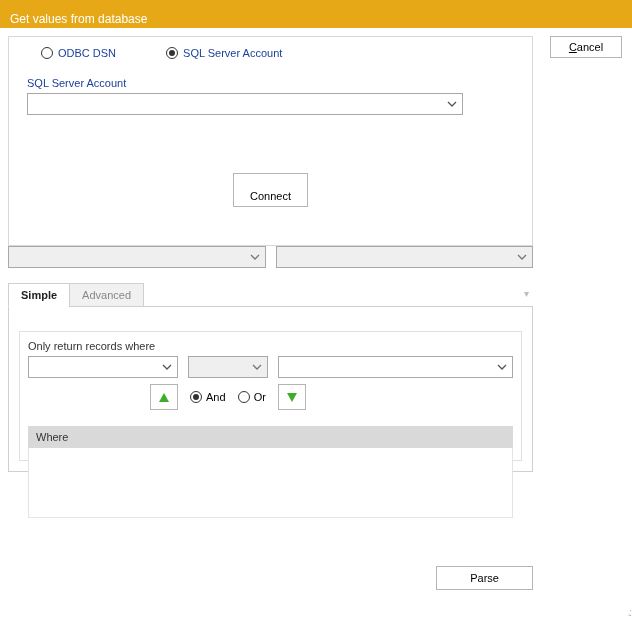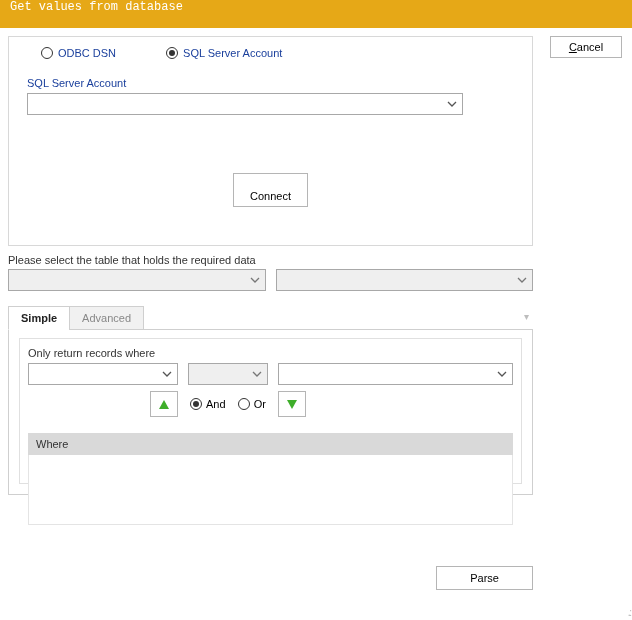--- a/index.html
+++ b/index.html
@@ -1,18 +1,18 @@
 <!DOCTYPE html>
 <html><head>
 <meta charset="utf-8">
 <style>
 * { box-sizing: border-box; margin: 0; padding: 0; }
 body { font-family: "Segoe UI", Tahoma, sans-serif; font-size: 11px; background: #fff; }
 .window { width: 632px; height: 620px; background: #fff; position: relative; box-shadow: 4px 4px 8px rgba(0,0,0,0.35); }
-.titlebar { height: 28px; background: #e6a817; color: #fff; padding: 0 10px; font-size: 12px; font-family: Liberation Mono, monospace; }
+.titlebar { height: 28px; background: #e6a817; color: #fff; padding: 12px 10px; font-size: 12px; }
 .content { position: absolute; top: 28px; left: 0; right: 0; bottom: 0; padding: 8px 8px 0 8px; }
 .main-col { position: absolute; left: 8px; top: 8px; width: 525px; bottom: 10px; }
 .right-col { position: absolute; right: 10px; top: 8px; width: 72px; }
 .btn { display: block; width: 72px; height: 22px; border: 1px solid #b5b5b5; background: #fff; font-size: 11px; margin-bottom: 6px; cursor: pointer; }
 .btn:disabled { color: #9a9a9a; cursor: default; }
 .btn u { text-decoration: underline; }
 .panel { border: 1px solid #d8d8d8; background: #fff; }
 .conn-panel { padding: 10px 12px 14px 12px; height: 210px; position: relative; }
 .radio-row { display: flex; gap: 30px; align-items: center; margin-bottom: 18px; }
 .radio-item { display: flex; align-items: center; gap: 5px; color: #1a3f9c; font-size: 11px; cursor: pointer; padding-left: 20px; }
@@ -26,21 +26,21 @@
 .inline-btn { height: 24px; padding: 16px 16px; border: 1px solid #b5b5b5; background: #fff; font-size: 11px; cursor: pointer; }
 .select-lbl { font-size: 11px; color: #333; margin: 8px 0 3px 0; }
 .dual { display: flex; gap: 10px; }
 .dual .combo { flex: 1; }
 .tabs-wrap { margin-top: 14px; position: relative; }
 .tabstrip { display: flex; position: relative; top: 1px; z-index: 2; }
 .tab { padding: 5px 12px; border: 1px solid #cfcfcf; background: #f1f1f1; font-size: 11px; color: #888; cursor: pointer; border-bottom: 1px solid #cfcfcf; }
 .tab.active { background: #fff; color: #222; font-weight: bold; border-bottom: 1px solid #fff; }
 .tab + .tab { margin-left: -1px; }
 .tab-menu { position: absolute; right: 4px; top: 6px; color: #bdbdbd; font-size: 10px; }
-.tab-body { border: 1px solid #cfcfcf; padding: 8px 10px 10px 10px; height: 166px; position: relative; }
+.tab-body { border: 1px solid #cfcfcf; padding: 24px 10px 10px 10px; height: 166px; position: relative; }
 .inner-panel { border: 1px solid #e0e0e0; padding: 8px 8px 6px 8px; height: 100%; }
 .filter-lbl { font-size: 11px; color: #333; margin-bottom: 4px; }
 .filter-row { display: flex; gap: 10px; margin-bottom: 6px; }
 .fcol1 { width: 150px; }
 .fcol2 { width: 80px; }
 .fcol3 { flex: 1; }
 .ctl-row { display: flex; align-items: center; gap: 10px; margin-bottom: 16px; }
 .sq-btn { width: 28px; height: 26px; border: 1px solid #b5b5b5; background: #fff; display: flex; align-items: center; justify-content: center; cursor: pointer; }
 .arrow-up { width: 0; height: 0; border-left: 5px solid transparent; border-right: 5px solid transparent; border-bottom: 9px solid #3eae2a; }
 .arrow-down { width: 0; height: 0; border-left: 5px solid transparent; border-right: 5px solid transparent; border-top: 9px solid #3eae2a; }
@@ -89,21 +89,20 @@
                 </svg>
               </span>
           </div>
         </div>
 
         <div class="connect-row">
           <button class="inline-btn">Connect</button>
         </div>
       </div>
 
-      <div class="select-lbl">Please select the table that holds the required data</div>
       <div class="dual">
         <div class="combo disabled">
           <span class="chev">
               <svg class="chev-svg" viewBox="0 0 10 10">
                 <path d="M1 3 L5 7 L9 3" fill="none" stroke="#777" stroke-width="1.3"></path>
               </svg>
             </span>
         </div>
         <div class="combo disabled">
           <span class="chev">

